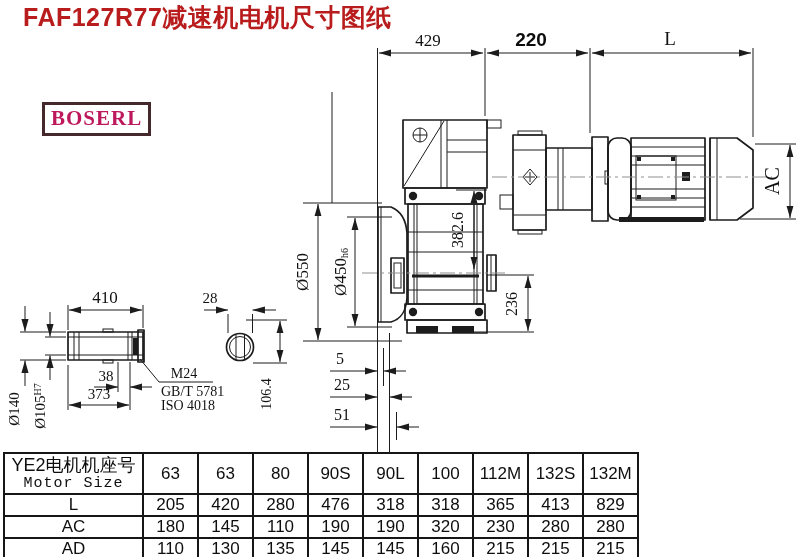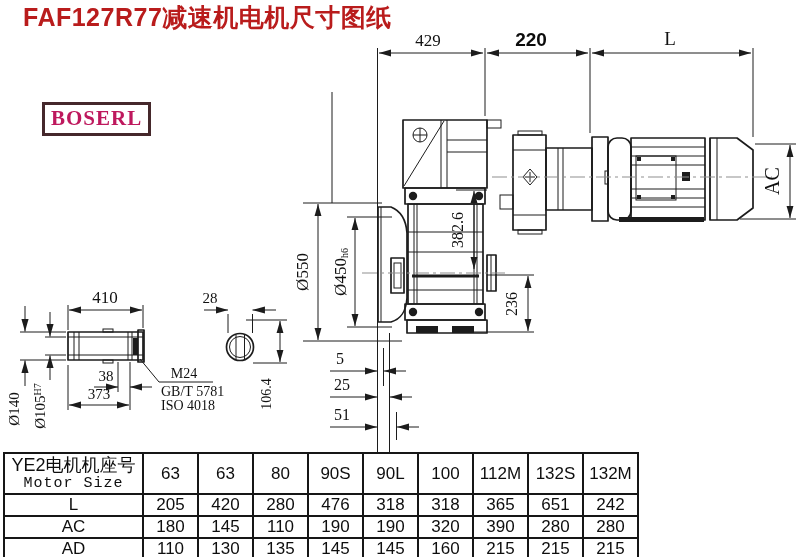--- a/index.html
+++ b/index.html
@@ -227,32 +227,32 @@
   </tr>
   <tr class="drow">
     <td>L</td>
     <td>205</td>
     <td>420</td>
     <td>280</td>
     <td>476</td>
     <td>318</td>
     <td>318</td>
     <td>365</td>
-    <td>651</td>
-    <td>242</td>
+    <td>413</td>
+    <td>829</td>
   </tr>
   <tr class="drow">
     <td>AC</td>
     <td>180</td>
     <td>145</td>
     <td>110</td>
     <td>190</td>
     <td>190</td>
     <td>320</td>
-    <td>390</td>
+    <td>230</td>
     <td>280</td>
     <td>280</td>
   </tr>
   <tr class="drow">
     <td>AD</td>
     <td>110</td>
     <td>130</td>
     <td>135</td>
     <td>145</td>
     <td>145</td>

